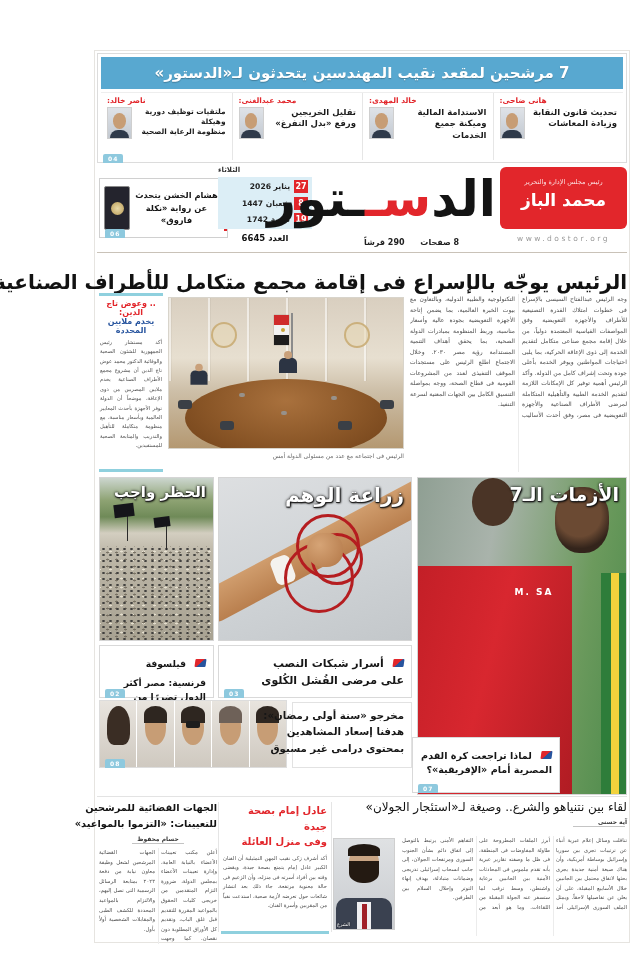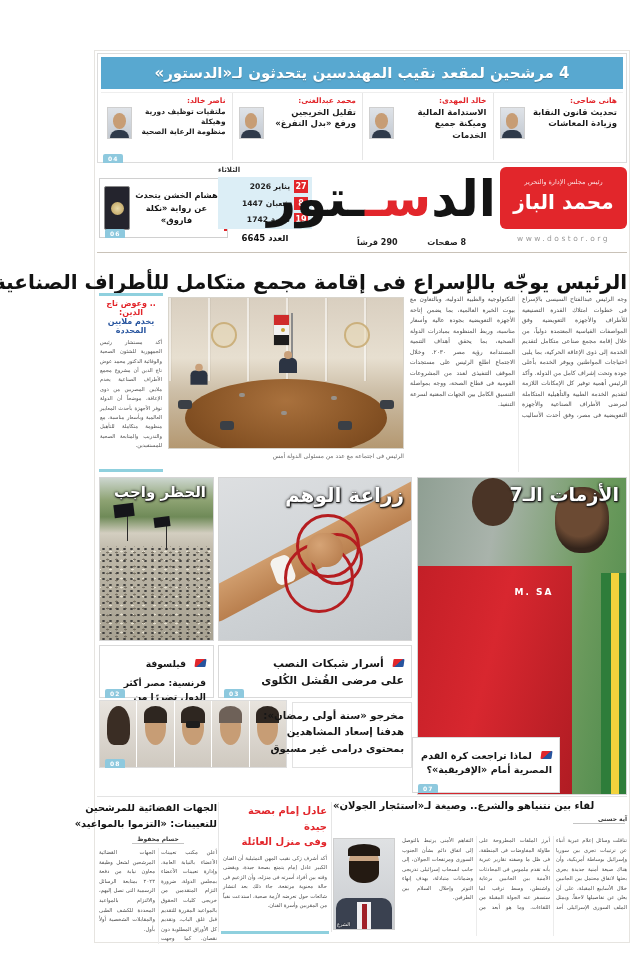--- a/index.html
+++ b/index.html
@@ -14,21 +14,21 @@
   .flagicon{display:inline-block;width:11px;height:8px;margin-left:4px;vertical-align:middle;
             background:linear-gradient(135deg,#e2262b 48%,#27549e 52%);transform:skewX(-8deg);border-radius:1px;}
 
   
   .topbox{position:absolute;left:97px;top:53px;width:530px;height:110px;border:1px solid #dcdcdc;padding:3px;background:#fff;}
   .banner{height:32px;background:#58a8d0;color:#fff;font-weight:900;font-size:15px;line-height:32px;text-align:center;
           text-shadow:0 1px 1px rgba(0,0,0,.25);}
   .cands{display:grid;grid-template-columns:repeat(4,1fr);height:68px;margin-top:3px;border-top:1px solid #eee;}
   .cand{padding:3px 6px 2px;border-left:1px solid #e6e6e6;position:relative;}
   .cand:last-child{border-left:none;}
-  .cand-name{color:#e2262b;font-weight:bold;font-size:7.5px;text-align:right;margin-bottom:2px;}
+  .cand-name{color:#e2262b;font-weight:bold;font-size:7.5px;text-align:left;margin-bottom:2px;}
   .cand-row{display:flex;gap:4px;align-items:flex-start;}
   .cand-text{flex:1;font-weight:900;font-size:8.5px;line-height:1.35;color:#1c1c1c;text-align:right;}
   .cand-text.small{font-size:7.4px;}
   .cand-text span{display:block;}
   .portrait{position:relative;background:linear-gradient(#dfe3e8,#c3c9d1);overflow:hidden;border:1px solid #cfcfcf;}
   .portrait::before{content:"";position:absolute;left:50%;top:18%;width:56%;height:52%;margin-left:-28%;
                     background:#c79d75;border-radius:50%;}
   .portrait::after{content:"";position:absolute;left:50%;bottom:-8%;width:86%;height:36%;margin-left:-43%;
                    background:#2f3a4a;border-radius:8px 8px 0 0;}
   .cand-photo{width:25px;height:32px;flex:0 0 25px;}
@@ -47,25 +47,25 @@
          display:flex;flex-direction:column;justify-content:space-between;}
   .drow{display:flex;align-items:center;gap:4px;}
   .dnum{background:#e2262b;color:#fff;font-weight:bold;font-size:8px;width:14px;height:13px;line-height:13px;
         text-align:center;flex:0 0 14px;}
   .dlabel{font-size:7.6px;font-weight:bold;color:#222;text-align:right;}
   .issue{position:absolute;left:218px;top:233px;width:94px;font-size:8.5px;font-weight:900;color:#111;text-align:center;}
   .logo{position:absolute;left:318px;top:164px;width:178px;height:70px;text-align:center;font-weight:900;
         font-size:50px;line-height:70px;color:#141414;letter-spacing:-2px;}
   .logo .red{color:#e2262b;}
   .pages-line{position:absolute;left:330px;top:238px;width:156px;text-align:center;font-size:8px;font-weight:bold;color:#222;}
-  .pages-line span{margin:0 10px;padding-left:7px;}
+  .pages-line span{margin:0 3px;padding-left:7px;}
   .chairman{position:absolute;left:500px;top:167px;width:127px;height:62px;background:#e2262b;border-radius:6px;
             color:#fff;text-align:center;padding-top:11px;}
   .chairman-title{font-size:6.5px;opacity:.85;}
-  .chairman-name{font-size:20px;font-weight:900;margin-top:4px;}
+  .chairman-name{font-size:17px;font-weight:900;margin-top:4px;}
   .website{position:absolute;left:500px;top:234px;width:127px;text-align:center;font-size:7.5px;color:#9a9a9a;
            letter-spacing:2.5px;direction:ltr;}
   .mh-rule{position:absolute;left:97px;top:252px;width:530px;height:1px;background:#c9c2b8;}
 
   
   .lead-headline{position:absolute;left:97px;top:257px;width:530px;font-size:20px;font-weight:900;color:#121212;
                  text-align:right;white-space:nowrap;letter-spacing:-.5px;}
   .side-col{position:absolute;left:99px;top:293px;width:64px;height:179px;border-top:3px solid #8fd0de;
             border-bottom:3px solid #8fd0de;padding:3px 1px;}
   .side-red{color:#e2262b;font-weight:900;font-size:8px;text-align:center;}
@@ -131,21 +131,21 @@
   .face-tile.f5::after{height:58%;border-radius:50% 50% 30% 30%;background:#3a2d24;}
   .shade{position:absolute;left:50%;top:30%;width:40%;height:7px;margin-left:-20%;background:#1d1d1d;border-radius:2px;z-index:2;}
   .ramadan{position:absolute;left:292px;top:702px;width:120px;height:66px;background:#fff;border:1px solid #e2e2e2;
            padding:5px 7px;font-weight:900;font-size:10.2px;line-height:1.6;color:#161616;text-align:right;}
   .ramadan div{white-space:nowrap;}
 
   
   .hr-bottom{position:absolute;left:97px;top:796px;width:530px;height:1px;background:#e3e3e3;}
   .vsep{position:absolute;top:802px;height:130px;width:1px;background:#e5e5e5;}
   .golan{position:absolute;left:333px;top:800px;width:294px;height:138px;}
-  .golan-head{font-size:10px;font-weight:700;color:#131313;text-align:left;white-space:nowrap;}
+  .golan-head{font-size:12px;font-weight:400;color:#131313;text-align:right;white-space:nowrap;}
   .byline{font-size:6px;font-weight:bold;color:#333;text-align:right;margin:4px 0 1px;}
   .byline-rule{height:1px;background:#c4c4c4;width:52px;margin-right:2px;}
   .golan-cols{position:absolute;right:0;top:36px;width:225px;height:100px;column-count:3;column-gap:6px;
               column-rule:1px solid #ececec;font-size:5.3px;line-height:1.8;color:#4d4d4d;text-align:justify;overflow:hidden;}
   .sharaa{position:absolute;left:0;top:38px;width:62px;height:92px;background:linear-gradient(#dfe1e3,#c9ccd0);
           border:1px solid #cfcfcf;overflow:hidden;}
   .sh-head{position:absolute;left:50%;top:8%;width:30px;height:34px;margin-left:-15px;border-radius:48%;background:#c9a584;}
   .sh-hair{position:absolute;left:50%;top:5%;width:32px;height:12px;margin-left:-16px;border-radius:50% 50% 0 0;background:#201812;}
   .sh-beard{position:absolute;left:50%;top:24%;width:30px;height:22px;margin-left:-15px;border-radius:0 0 46% 46%;background:#241a12;}
   .sh-suit{position:absolute;left:50%;bottom:-4%;width:56px;height:38%;margin-left:-28px;border-radius:10px 10px 0 0;background:#3a4150;}
@@ -160,21 +160,21 @@
             font-size:5.3px;line-height:1.8;color:#4d4d4d;text-align:justify;overflow:hidden;}
 </style>
 </head>
 <body>
 
 <div class="stage">
   <div class="sheet"></div>
 
   <section class="topbox">
     <div class="banner">
-      <span>4 مرشحين لمقعد نقيب المهندسين يتحدثون لـ«الدستور»</span>
+      <span>7 مرشحين لمقعد نقيب المهندسين يتحدثون لـ«الدستور»</span>
     </div>
     <div class="cands">
       <div class="cand">
         <div class="cand-name">هانى ضاحى:</div>
         <div class="cand-row">
           <div class="cand-text">
             <span>تحديث قانون النقابة</span>
             <span>وزيادة المعاشات</span>
           </div>
           <div class="portrait cand-photo"></div>

